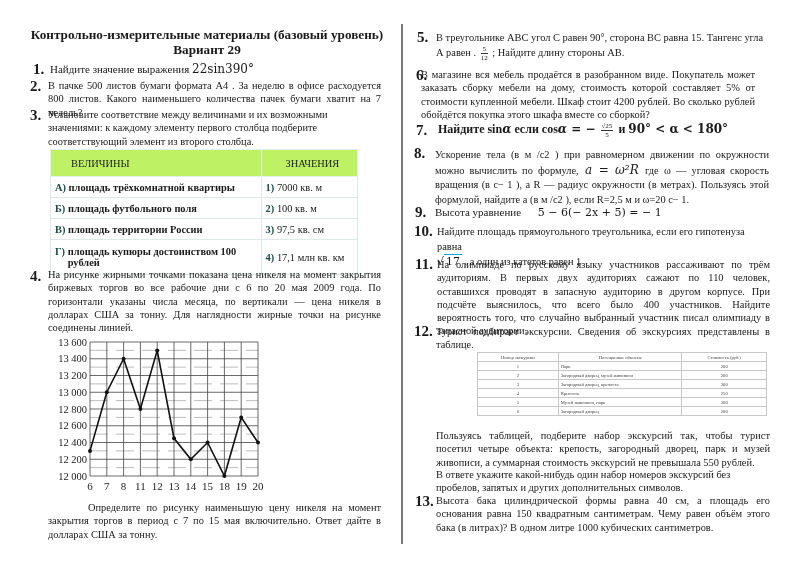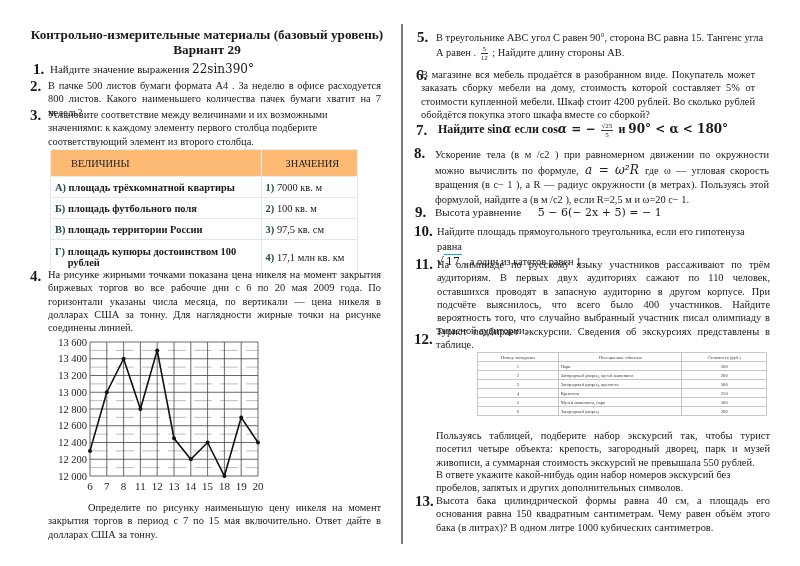--- a/index.html
+++ b/index.html
@@ -10,21 +10,21 @@
            font-weight: bold; font-size: 13.2px; line-height: 15px; }
   .q { position: absolute; font-size: 10.4px; line-height: 13.3px; }
   .num { position: absolute; font-weight: bold; font-size: 15px; line-height: 16px; }
   .qtext { text-align: justify; }
   .math { font-family: "DejaVu Serif", serif; }
   .frac { display: inline-block; vertical-align: middle; text-align: center; font-size: 7px; line-height: 8px; margin: 0 2px; }
   .frac .n { display: block; border-bottom: 1px solid #333; padding: 0 1px; }
   .frac .d { display: block; }
   
   table.match { position: absolute; left: 50px; top: 149px; width: 308px; border-collapse: collapse; font-size: 10.4px; }
-  table.match th { background: #fdba74; font-weight: normal; text-align: left; height: 26px; padding: 0 0 0 20px; border: 1px solid #e6eeee; color: #222; }
+  table.match th { background: #bef264; font-weight: normal; text-align: left; height: 26px; padding: 0 0 0 20px; border: 1px solid #e6eeee; color: #222; }
   table.match th.vals { padding-left: 24px; }
   table.match td { border: 1px solid #dfe8e8; padding: 3px 4px; vertical-align: middle; height: 14px; }
   table.match td.l { font-weight: bold; width: 206px; }
   table.match td.r { width: 88px; }
   .let { color: #1e4a4a; font-weight: bold; }
   
   #chart { position: absolute; left: 40px; top: 330px; width: 240px; height: 170px; }
   
   table.exc { position: absolute; left: 477px; top: 352px; width: 290px; border-collapse: collapse; font-size: 4.6px; color: #444; }
   table.exc td, table.exc th { border: 1px solid #c8c8c8; height: 8px; padding: 0 2px; font-weight: normal; }
@@ -210,21 +210,21 @@
     <span class="math" style="font-size:11px;">√<span class="sqrt">17</span></span><span> , а один из катетов равен 1</span>
   </div>
 </div>
 
 <div>
   <span class="num" style="left:415px; top:256px;">11.</span>
   <div class="q qtext" style="left:437px; top:258px; width:333px;">На олимпиаде по русскому языку участников рассаживают по трём аудиториям. В первых двух аудиториях сажают по 110 человек, оставшихся проводят в запасную аудиторию в другом корпусе. При подсчёте выяснилось, что всего было 400 участников. Найдите вероятность того, что случайно выбранный участник писал олимпиаду в запасной аудитории.</div>
 </div>
 
 <div>
-  <span class="num" style="left:414px; top:323px;margin-top:8px;">12.</span>
+  <span class="num" style="left:414px; top:323px;">12.</span>
   <div class="q qtext" style="left:436px; top:325px; width:334px;">Турист подбирает экскурсии. Сведения об экскурсиях представлены в таблице.</div>
 </div>
 
 <table class="exc">
   <tbody>
       <tr>
     <th class="c" style="width:80px;">Номер экскурсии</th>
     <th class="c" style="width:126px;">Посещаемые объекты</th>
     <th class="c" style="width:84px;">Стоимость (руб.)</th>
   </tr>

